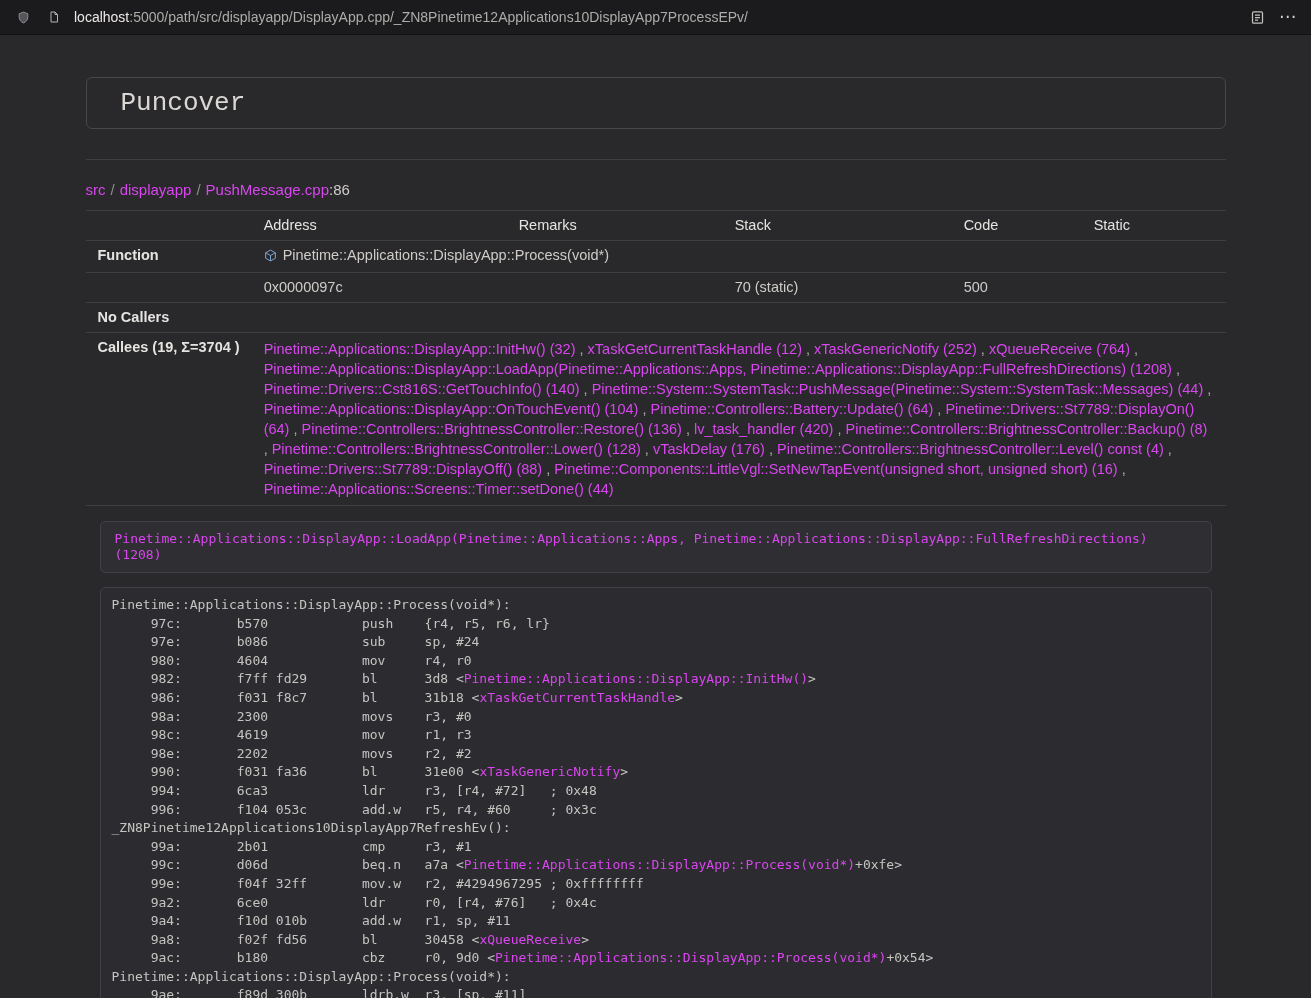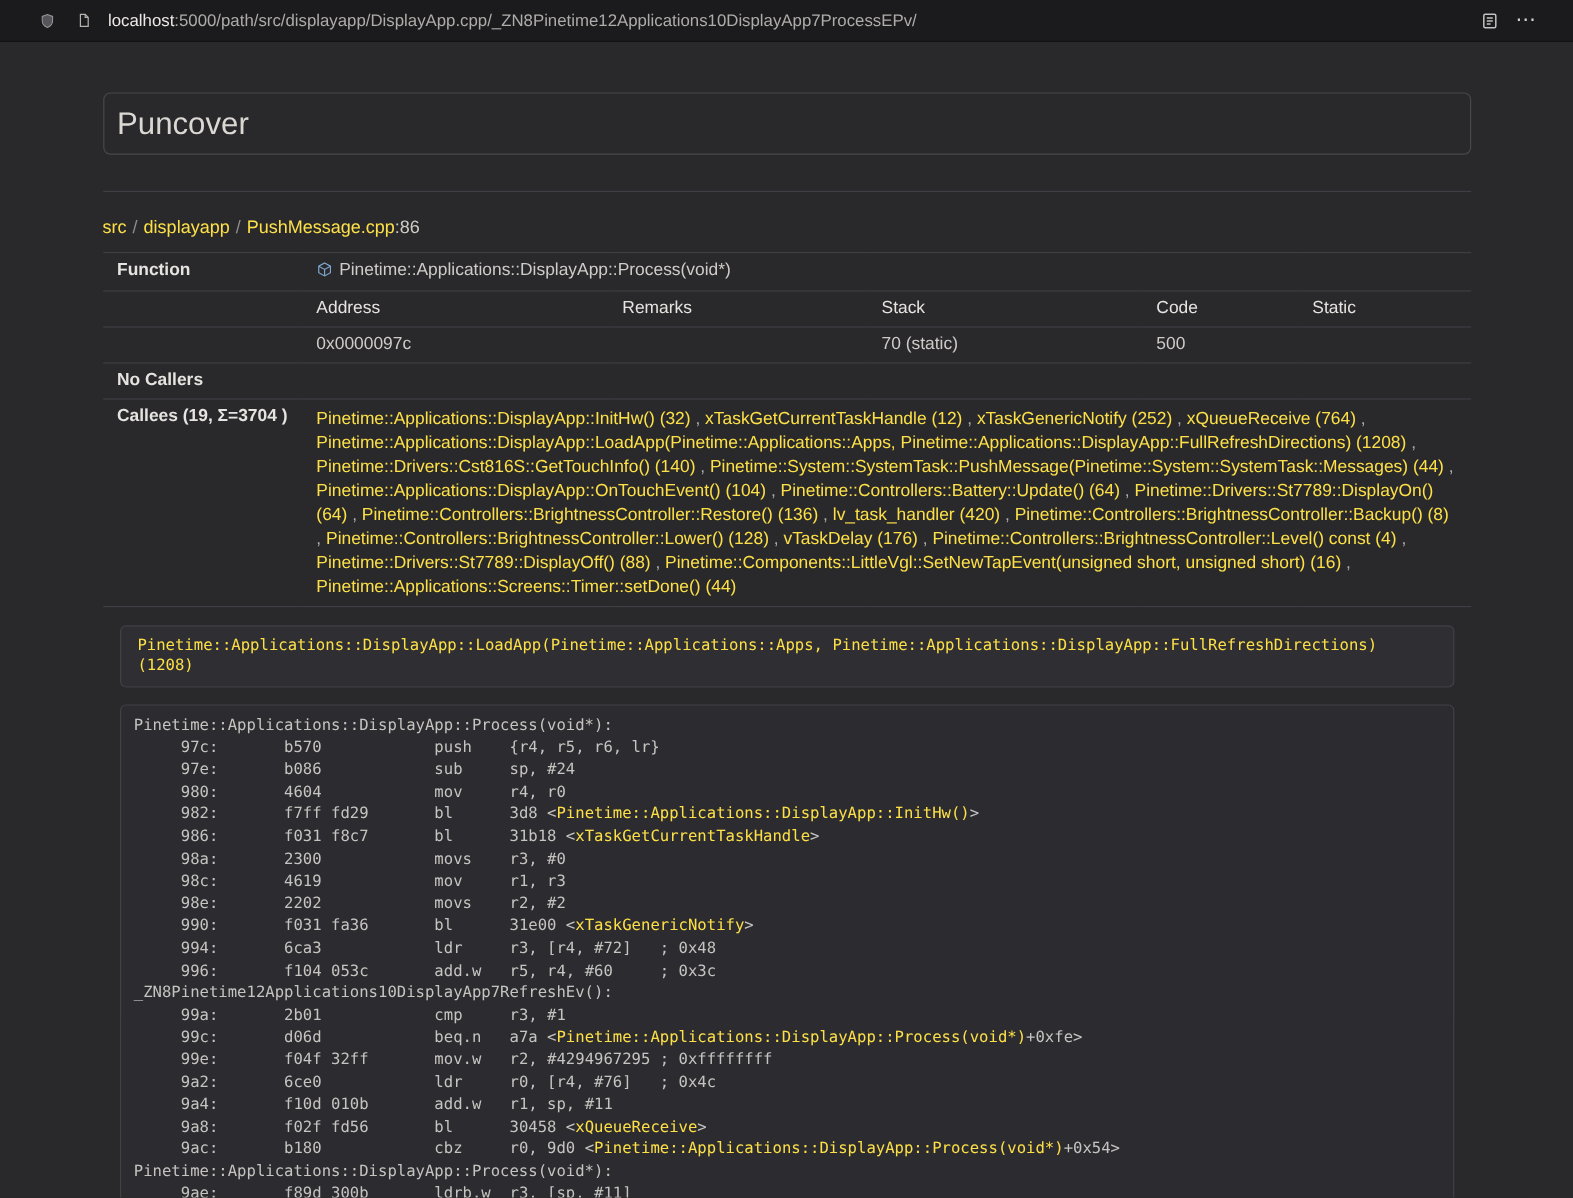--- a/index.html
+++ b/index.html
@@ -6,37 +6,37 @@
   html, body { margin: 0; padding: 0; }
   body {
     width: 1311px; height: 998px; overflow: hidden;
     background: #29292c;
     color: #cfccc8;
     font-family: "Liberation Sans", "DejaVu Sans", sans-serif;
   }
   
   .topbar {
     height: 35px; background: #1b1b1e; border-bottom: 1px solid #121215;
-    display: flex; align-items: center; padding: 0 28px; gap: 9px;
+    display: flex; align-items: center; padding: 0 12px; gap: 9px;
   }
   .icon-btn { display: inline-flex; align-items: center; justify-content: center;
     width: 22px; height: 22px; color: #c4c2be; flex: 0 0 auto; cursor: pointer; }
   .url { font-size: 14px; color: #aeaca8; white-space: nowrap; overflow: hidden; }
   .url .host { color: #ece9e6; }
   .spacer { flex: 1; }
   .menu-dots { font-size: 17px; color: #d6d4d0; letter-spacing: 1px; line-height: 22px; }
   
   .container { width: 1140px; margin: 0 auto; padding-top: 42px; }
-  .jumbotron { border: 1px solid #47474c; border-radius: 6px; padding: 11px 11px; }
+  .jumbotron { border: 1px solid #47474c; border-radius: 6px; padding: 11px 34px; font-family: Liberation Mono, monospace; }
   .jumbotron h1 { margin: 0; font-size: 26px; line-height: 28px; font-weight: 400; color: #dbd8d4; }
   hr { border: 0; border-top: 1px solid #3e3e43; margin: 30px 0 0 0; }
   .breadcrumb { margin-top: 21px; font-size: 15px; line-height: 18px; }
   .breadcrumb .sep { color: #8f8d89; margin: 0 5px; }
   .breadcrumb .plain { color: #cfccc8; text-align: right; }
-  a { color: #fde047; text-decoration: none; cursor: pointer; }
+  a { color: #d946ef; text-decoration: none; cursor: pointer; }
   
   table.fn { width: 100%; border-collapse: collapse; margin-top: 11px;
     font-size: 14.5px; line-height: 17px; color: #cfccc8;
     border-bottom: 1px solid #3e3e43; }
   table.fn th, table.fn td {
     border-top: 1px solid #3e3e43; padding: 6px 12px; text-align: left;
     vertical-align: top; font-weight: normal; }
   table.fn th.lbl { font-weight: bold; color: #e6e4e0; white-space: nowrap; }
   .hdr { font-weight: bold; color: #e6e4e0; }
   td.callees { line-height: 20px; }
@@ -94,40 +94,40 @@
   <table class="fn">
     <colgroup>
       <col style="width:155px">
         <col style="width:255px">
         <col style="width:216px">
       <col style="width:229px">
         <col style="width:130px">
         <col>
     </colgroup>
     <tbody>
-        <tr>
+        <tr id="stats-head-row">
+      <th class="lbl"></th>
+    <td class="hdr">Address</td>
+          <td class="hdr">Remarks</td>
+          <td class="hdr">Stack</td>
+          <td class="hdr">Code</td>
+          <td class="hdr">Static</td>
+        </tr>
+    <tr>
       <th class="lbl">Function</th>
       <td colspan="5">
         <span class="fn-icon">
           <svg width="13" height="13" viewBox="0 0 24 24" fill="none" stroke="#7fa8cf" stroke-width="1.8">
             <path d="M12 2 L21 7 V17 L12 22 L3 17 V7 Z"></path>
                 <path d="M3 7 L12 12 L21 7"></path>
                 <path d="M12 12 V22"></path>
           </svg>
         </span><span>Pinetime::Applications::DisplayApp::Process(void*)</span>
       </td>
     </tr>
-    <tr id="stats-head-row">
-      <th class="lbl"></th>
-    <td class="hdr">Address</td>
-          <td class="hdr">Remarks</td>
-          <td class="hdr">Stack</td>
-          <td class="hdr">Code</td>
-          <td class="hdr">Static</td>
-        </tr>
     <tr id="stats-value-row">
       <th class="lbl"></th>
     <td>0x0000097c</td>
           <td></td>
           <td>70 (static)</td>
           <td>500</td>
           <td></td>
         </tr>
     <tr>
       <th class="lbl">No Callers</th>

